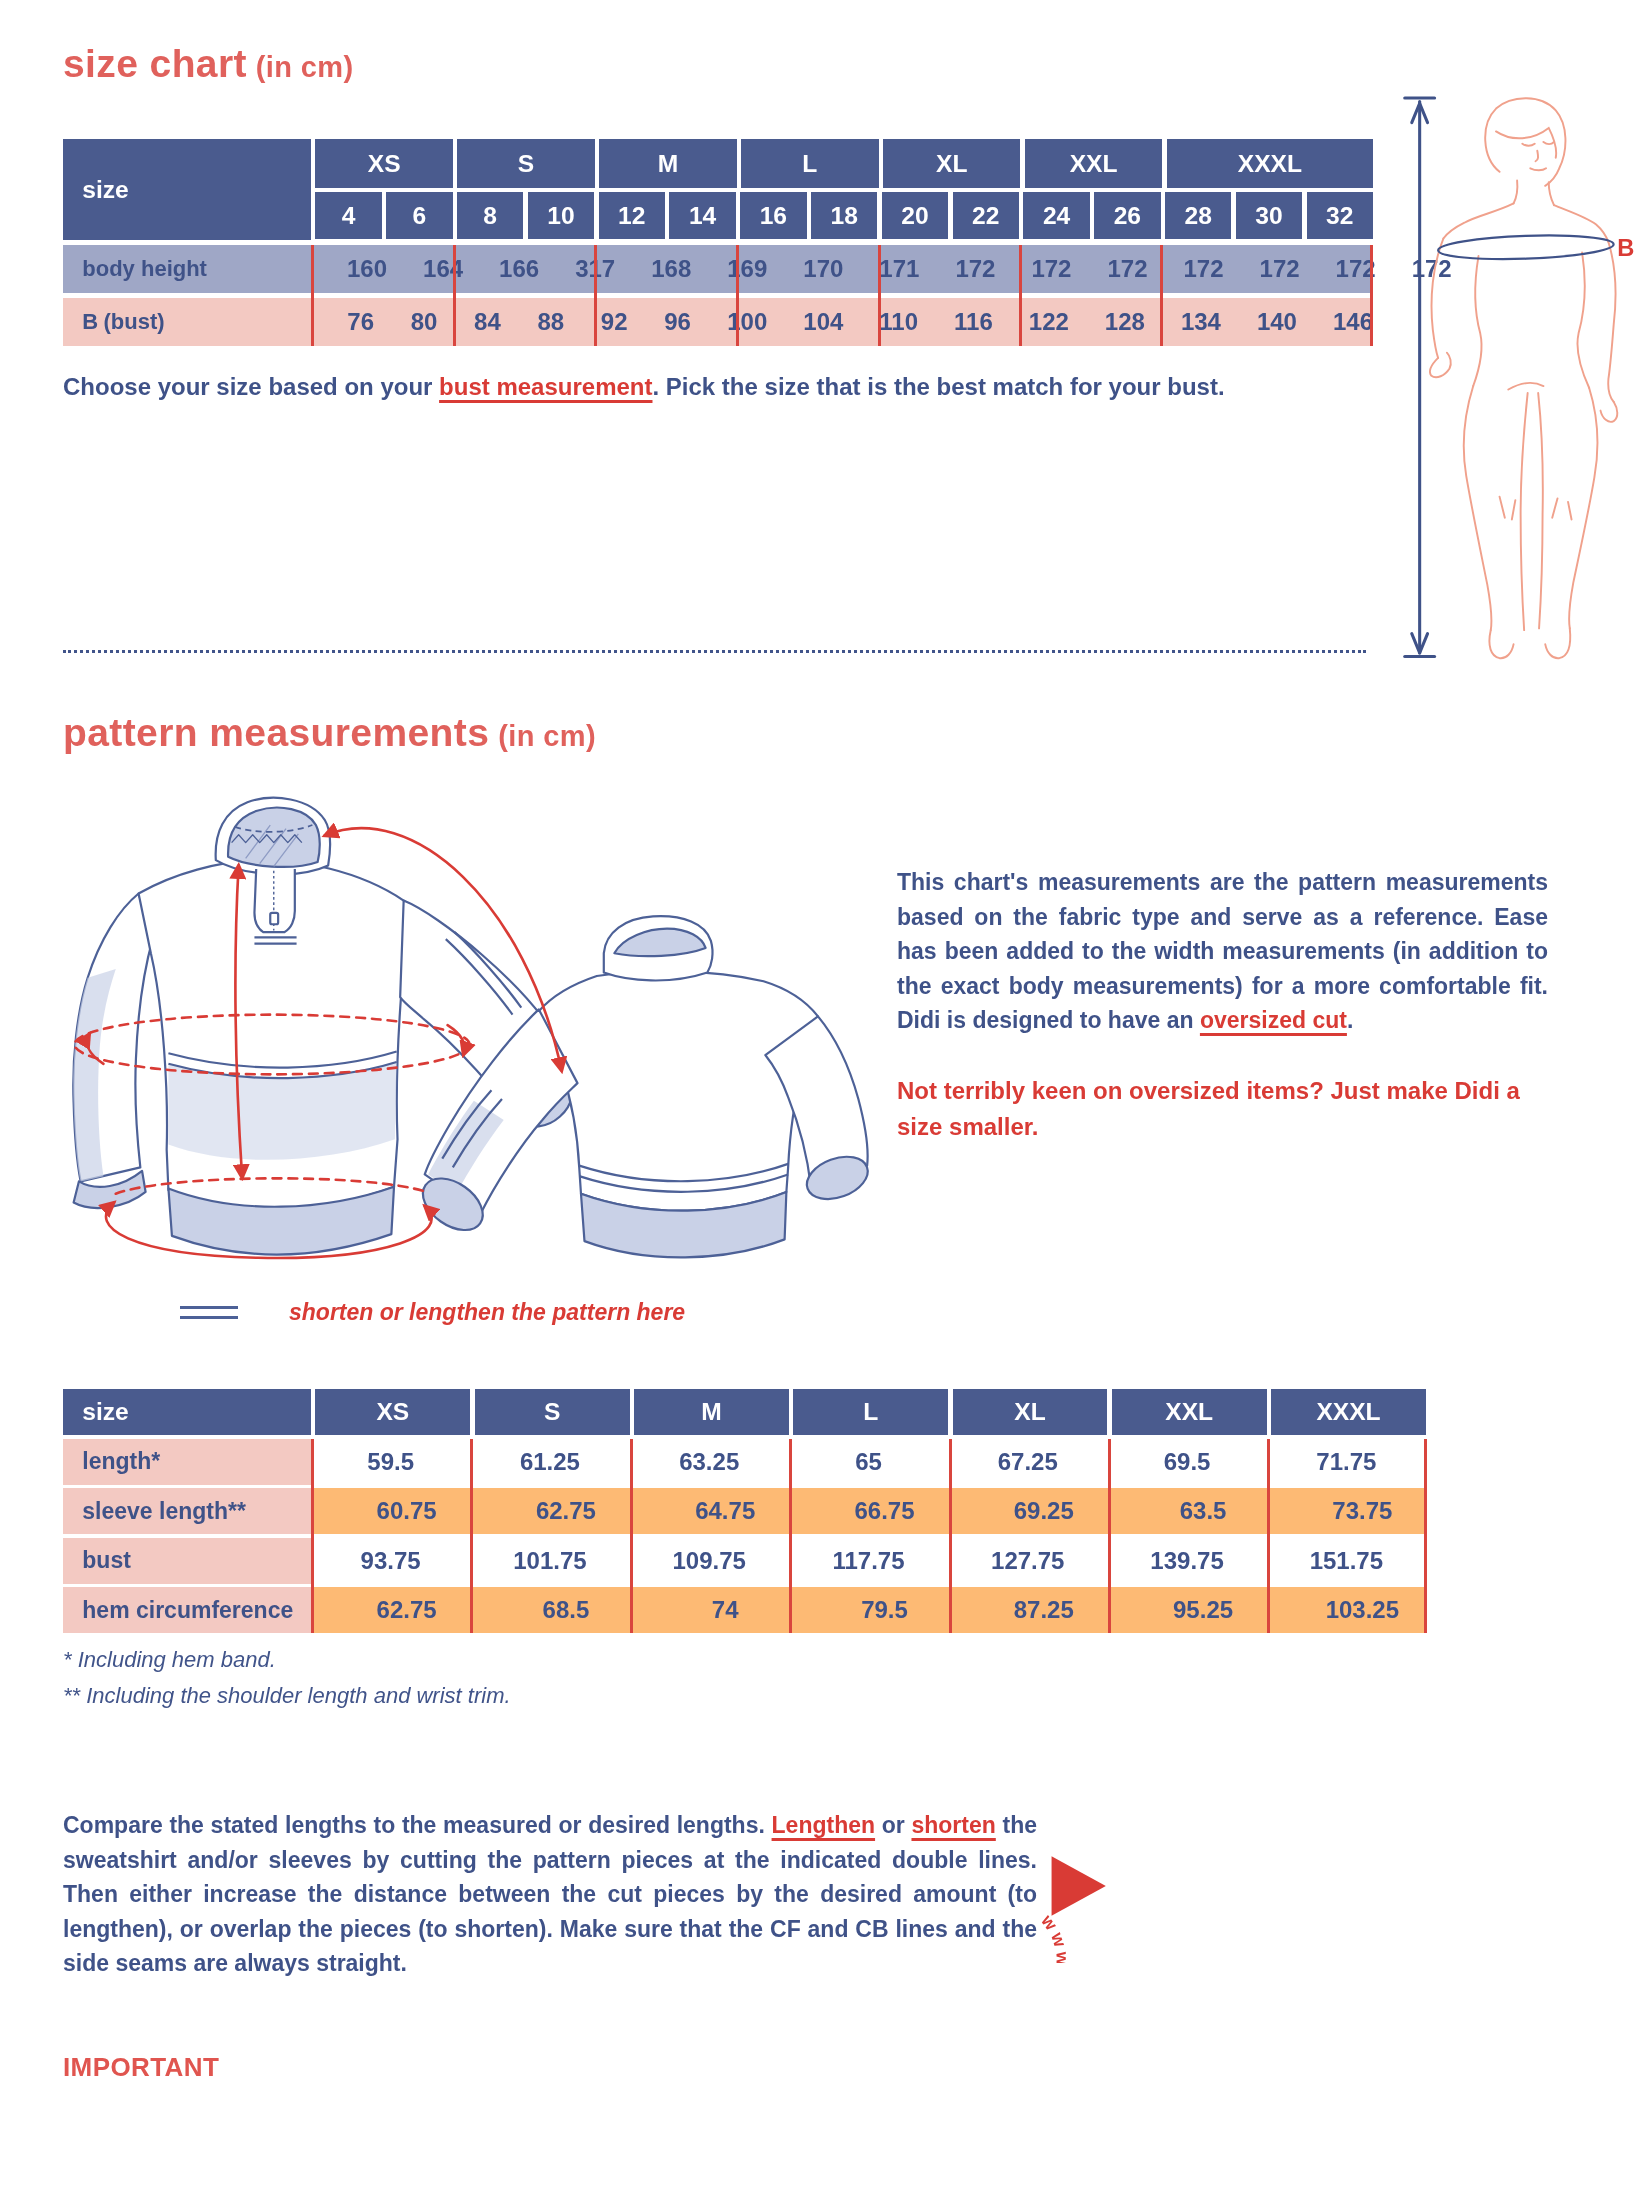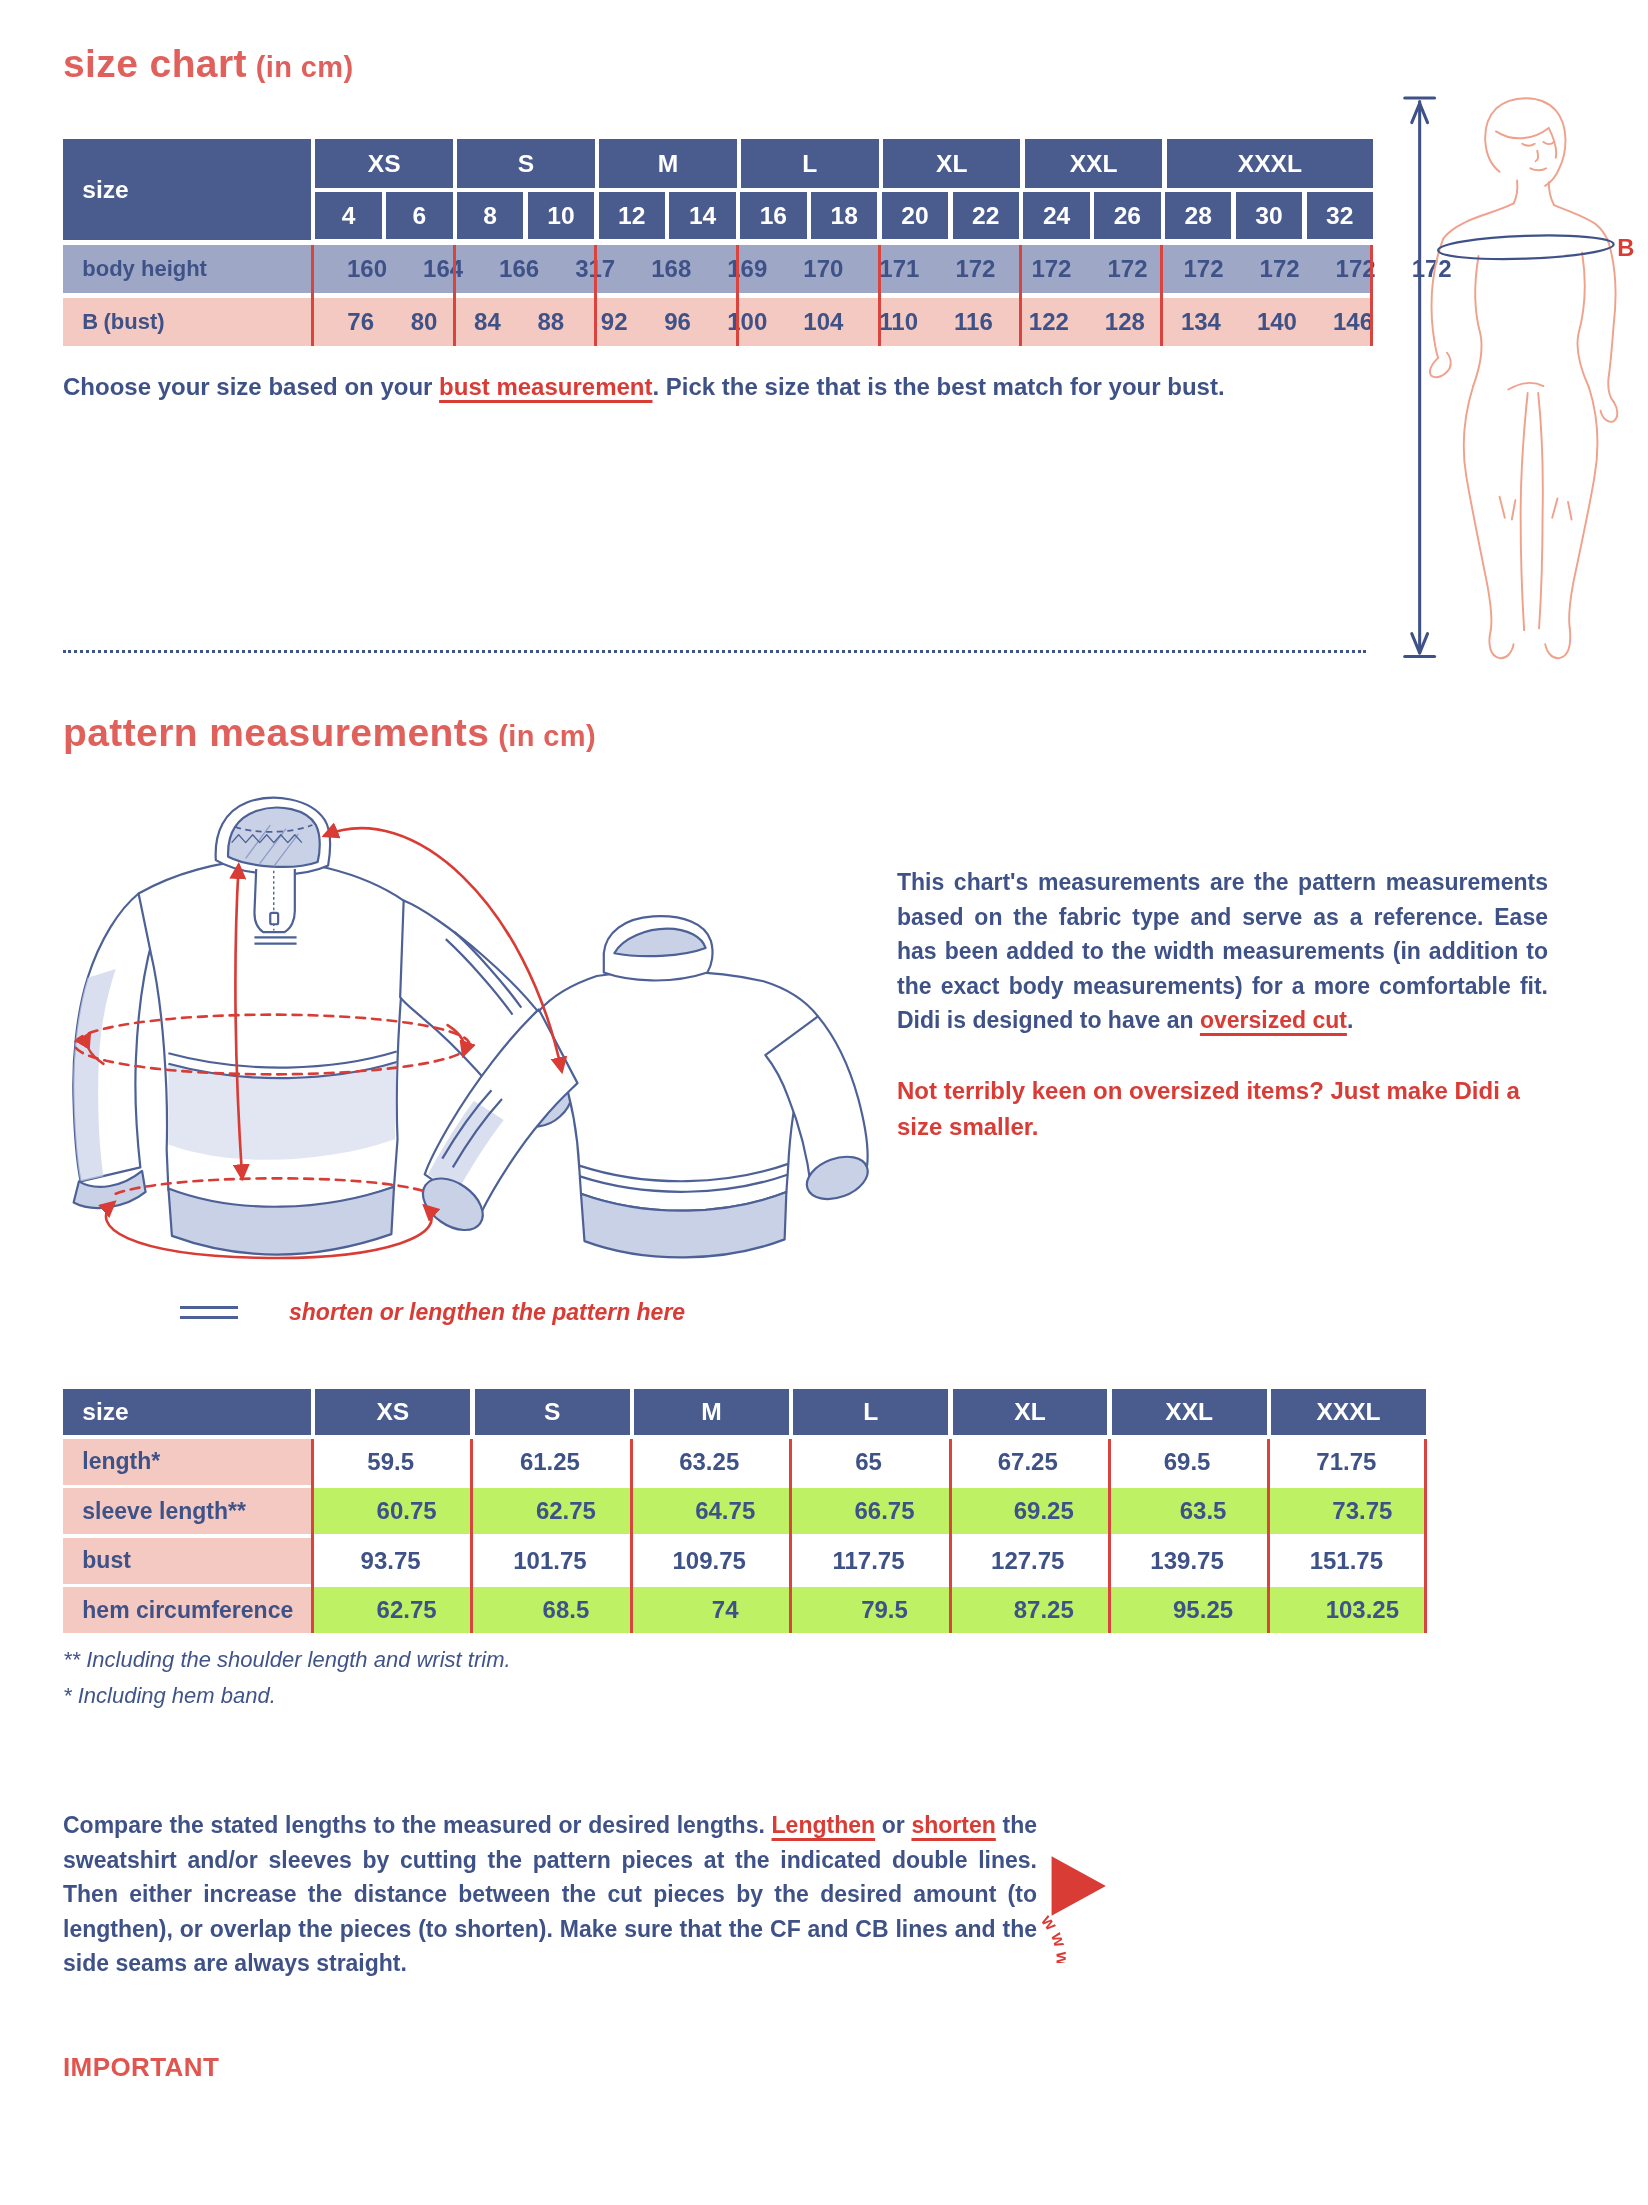--- a/index.html
+++ b/index.html
@@ -53,21 +53,21 @@
   .t2-hcell { flex:1 1 0; height:46px; background:#4a5b8e; color:#fff; font-weight:700; font-size:24.6px;
               display:flex; align-items:center; justify-content:center; }
   .t2-data { position:relative; }
   .t2-row { display:flex; height:46px; }
   .t2-row + .t2-row { margin-top:3.5px; }
   .t2-label { width:248px; flex:0 0 248px; background:#f3c9c2; display:flex; align-items:center;
               padding-left:19.3px; font-size:23px; font-weight:700; color:#3f5288; }
   .t2-vcell { flex:1 1 0; display:flex; align-items:center; justify-content:center;
               font-weight:700; font-size:24px; color:#3f5288; }
   .t2-row.valwhite .t2-vcell { background:#fff; }
-  .t2-row.valpink  .t2-vcell { background:#bef264;padding-left:32px; }
+  .t2-row.valpink  .t2-vcell { background:#fdba74;padding-left:32px; }
 
   
   .dotted { border-top:3.5px dotted #41548a; height:0; }
   .legend-wrap { display:flex; align-items:center; }
   .dbl-lines { width:58px; }
   .dbl-lines div { height:3.5px; background:#4d6197; }
   .dbl-lines div + div { margin-top:6.1px; }
   .legend-text { margin-left:51px; color:#d93b35; font-style:italic; font-weight:700; font-size:23px; }
 </style>
 </head>
@@ -332,22 +332,22 @@
         <div class="redline" style="left: 567px;"></div>
         <div class="redline" style="left: 726px;"></div>
         <div class="redline" style="left: 886px;"></div>
         <div class="redline" style="left: 1045px;"></div>
         <div class="redline" style="left: 1204px;"></div>
         <div class="redline" style="left: 1361px;"></div>
       </div>
   </div>
 
   <div class="abs footnotes" style="left:63px; top:1642px;">
+    <div>* Including hem band.</div>
     <div>** Including the shoulder length and wrist trim.</div>
-    <div>* Including hem band.</div>
   </div>
 
   <p class="abs para small" style="left:63px; top:1808px; width:974px;">
     <span>Compare the stated lengths to the measured or desired lengths. </span><span class="redlink">Lengthen</span><span> or </span><span class="redlink">shorten</span><span> the sweatshirt and/or sleeves by cutting the pattern pieces at the indicated double lines. Then either increase the distance between the cut pieces by the desired amount (to lengthen), or overlap the pieces (to shorten). Make sure that the CF and CB lines and the side seams are always straight.</span>
   </p>
 
   <svg class="abs" style="left:999px; top:1801px;" width="162" height="162" viewBox="0 0 185 185">
     <defs>
       <path id="logoCircle" d="M47,137 A64,64 0 1,1 46.9,136.9"></path>
     </defs>

